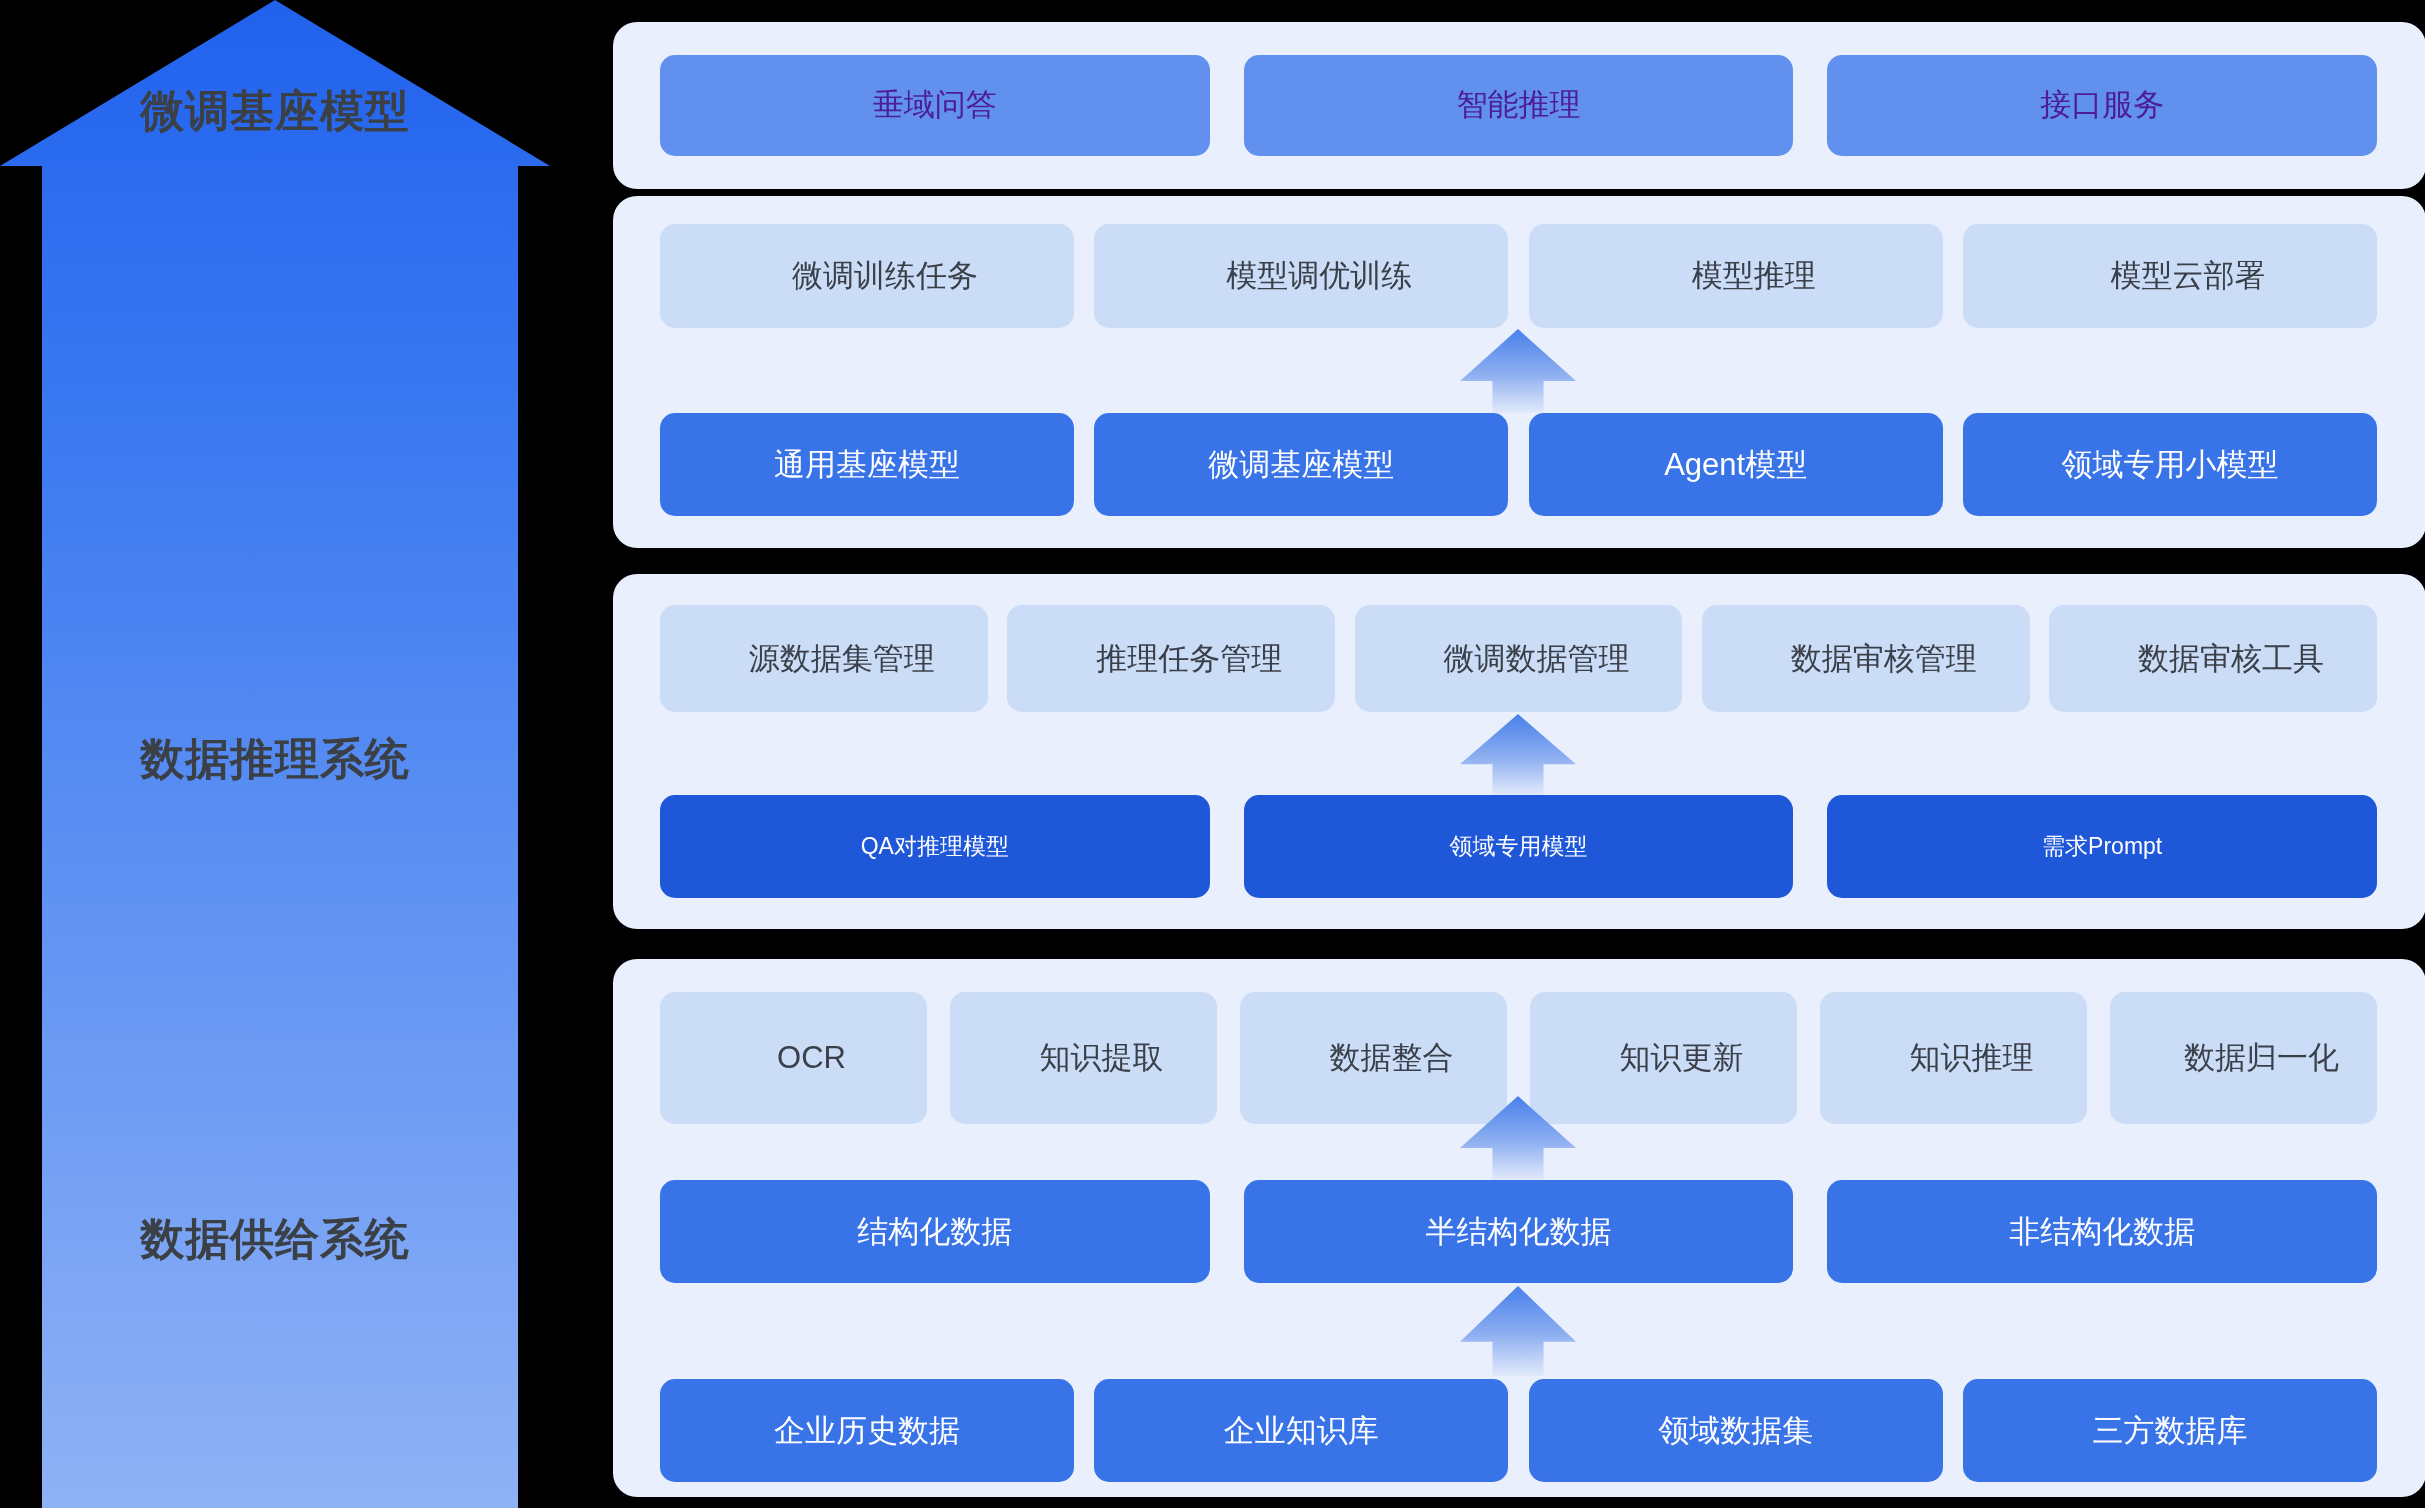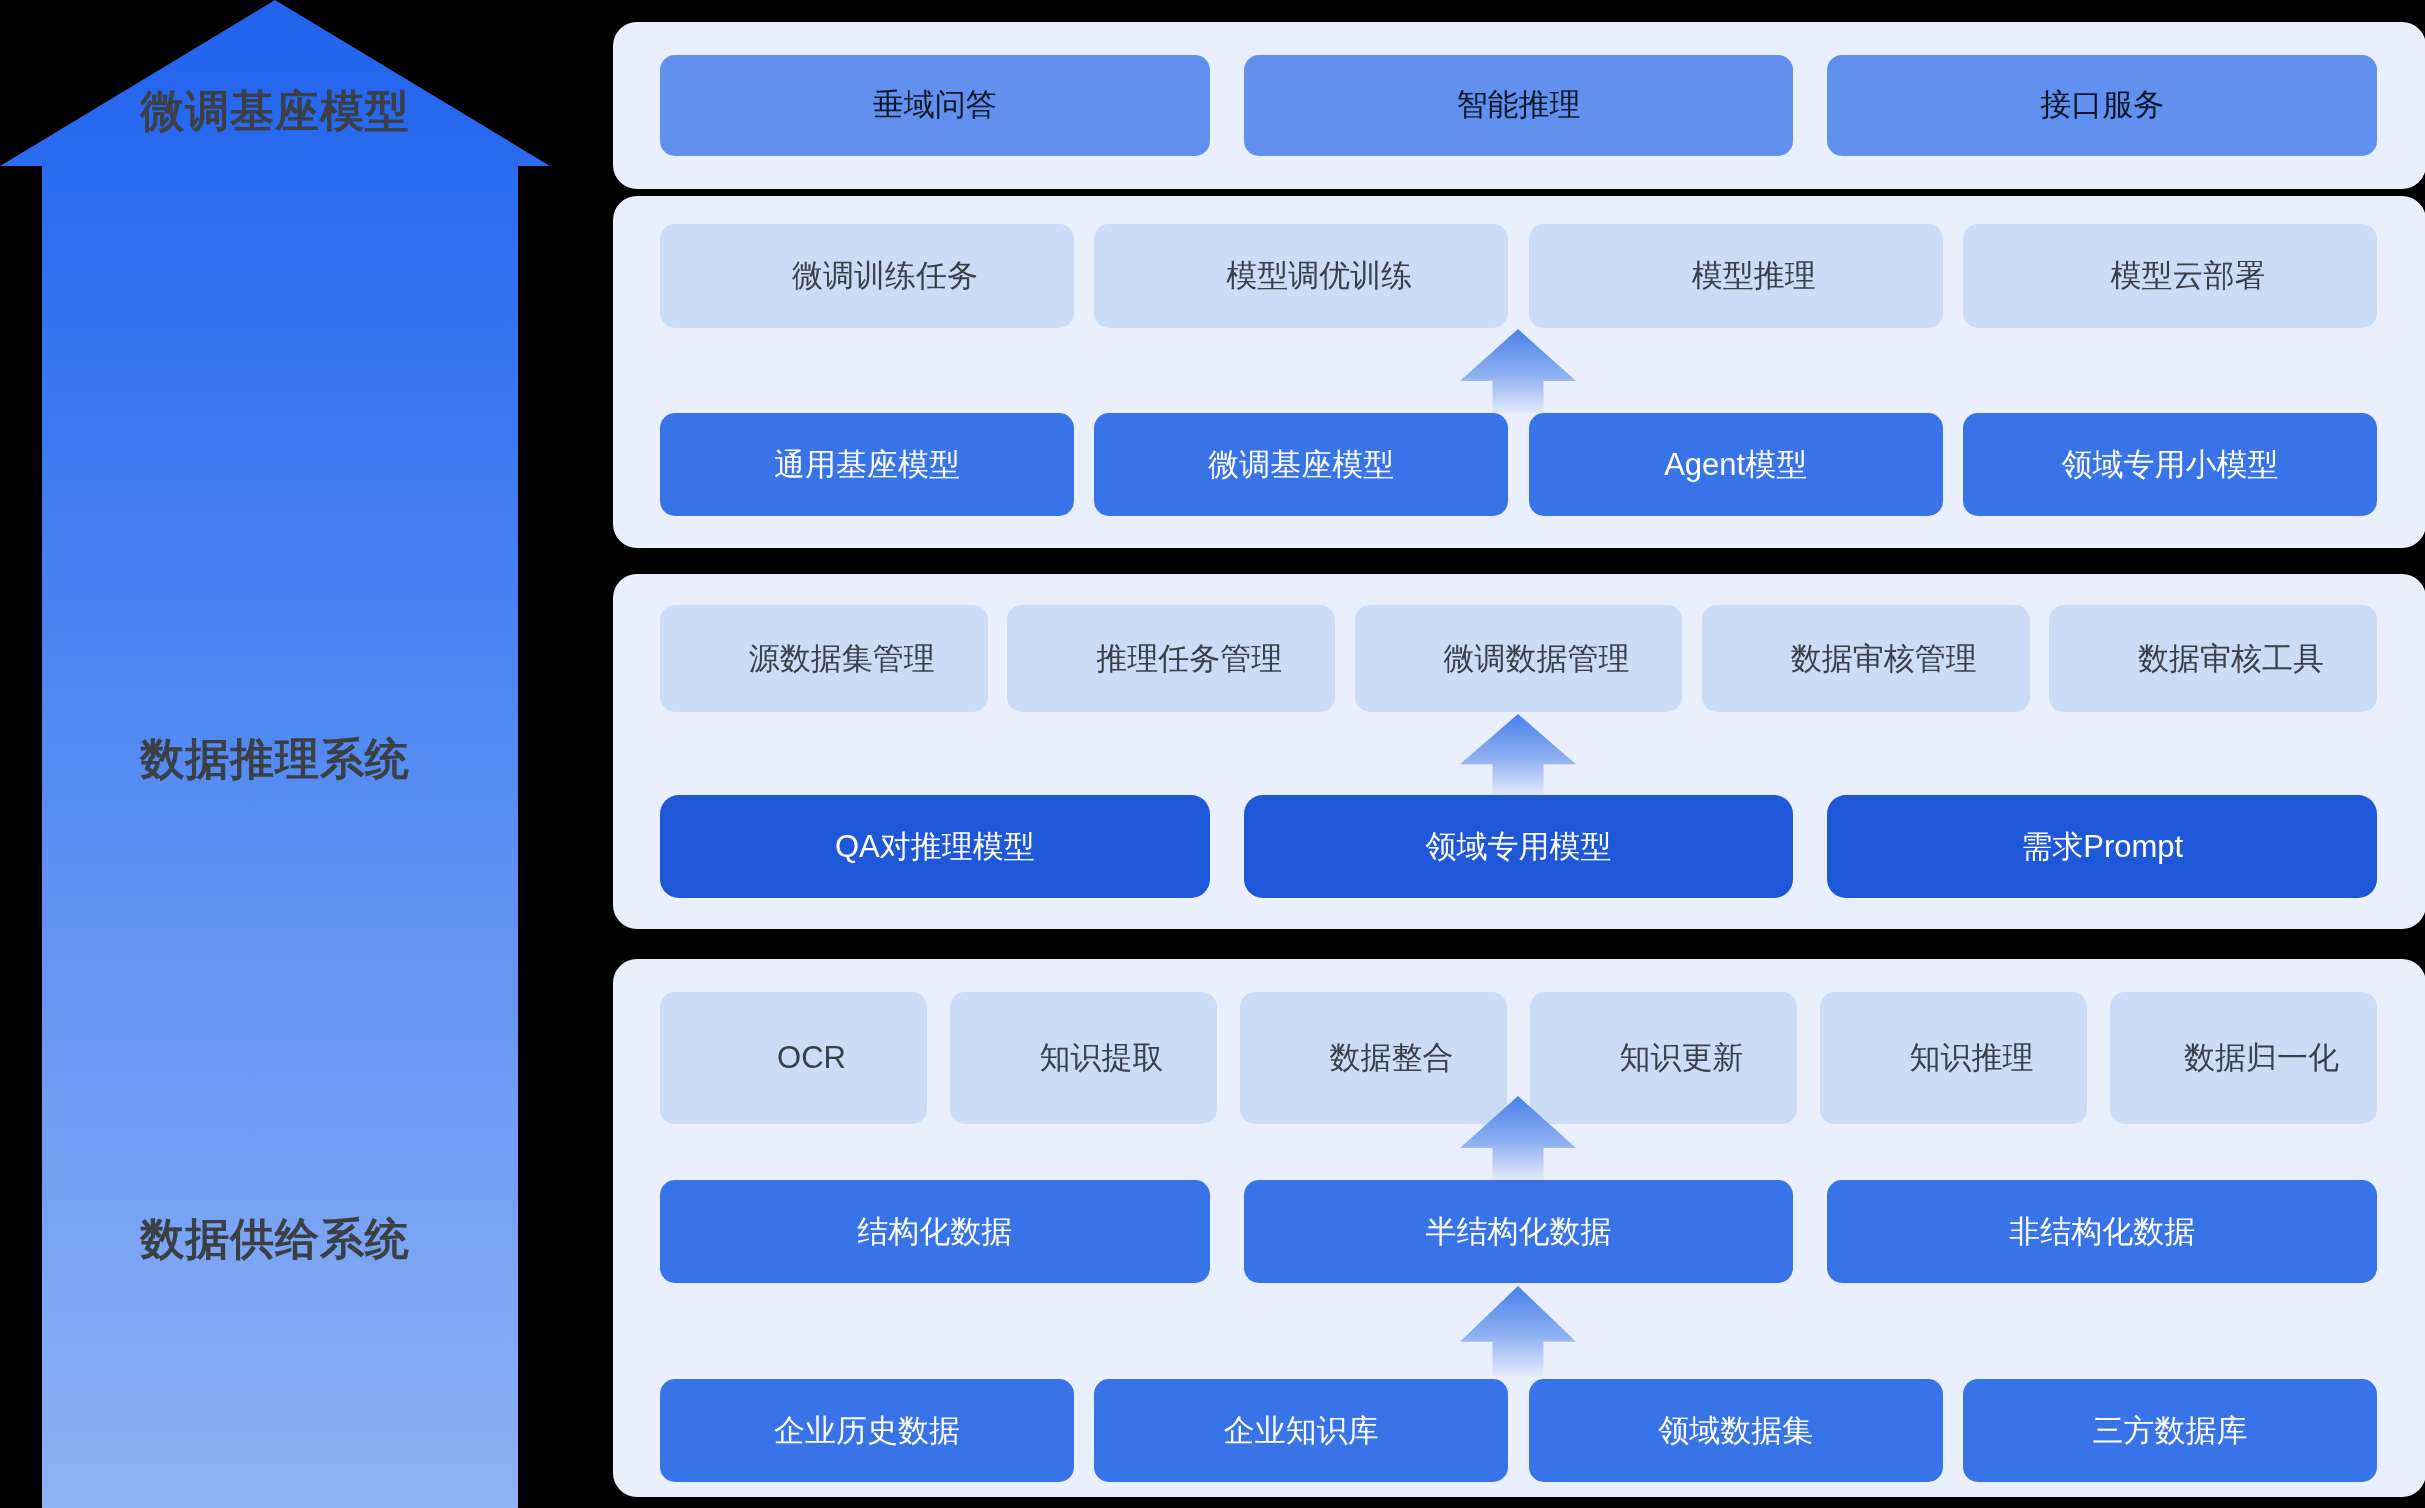--- a/index.html
+++ b/index.html
@@ -34,23 +34,23 @@
   .p3 .r1{top:31px;height:107px;gap:19.6px}
   .p3 .r2{top:221px;height:103px;gap:34px}
   .p4 .r1{top:33px;height:132px;gap:23px}
   .p4 .r2{top:221px;height:103px;gap:34px}
   .p4 .r3{top:420px;height:103px;gap:20.5px}
   .btn{
     flex:1;display:flex;align-items:center;justify-content:center;
     border-radius:15px;white-space:nowrap;
   }
   .btn-light{background:#CBDCF7;color:#3A4049;font-size:31px;padding-left:36px;}
-  .btn-peri{background:#6190EE;color:#0f172a;font-size:31px;}
+  .btn-peri{background:#6190EE;color:#4c1d95;font-size:31px;}
   .btn-medium{background:#3873E8;color:#FFFFFF;font-size:31px;}
-  .btn-dark{background:#1E57D8;color:#FFFFFF;font-size:31px;border-radius:19px;}
+  .btn-dark{background:#1E57D8;color:#FFFFFF;font-size:23px;}
   
   .up-arrow{
     position:absolute;left:905px;transform:translateX(-50%);
     width:116px;height:84px;
     background:linear-gradient(180deg,#4880EA 0%,#8FB0F1 55%,#E2EAFA 100%);
     clip-path:polygon(50% 0,100% 62%,72% 62%,72% 100%,28% 100%,28% 62%,0 62%);
   }
   .p2 .up-arrow{top:133px}
   .p3 .up-arrow{top:140px;height:81px}
   .p4 .arrow-a{top:137px}

